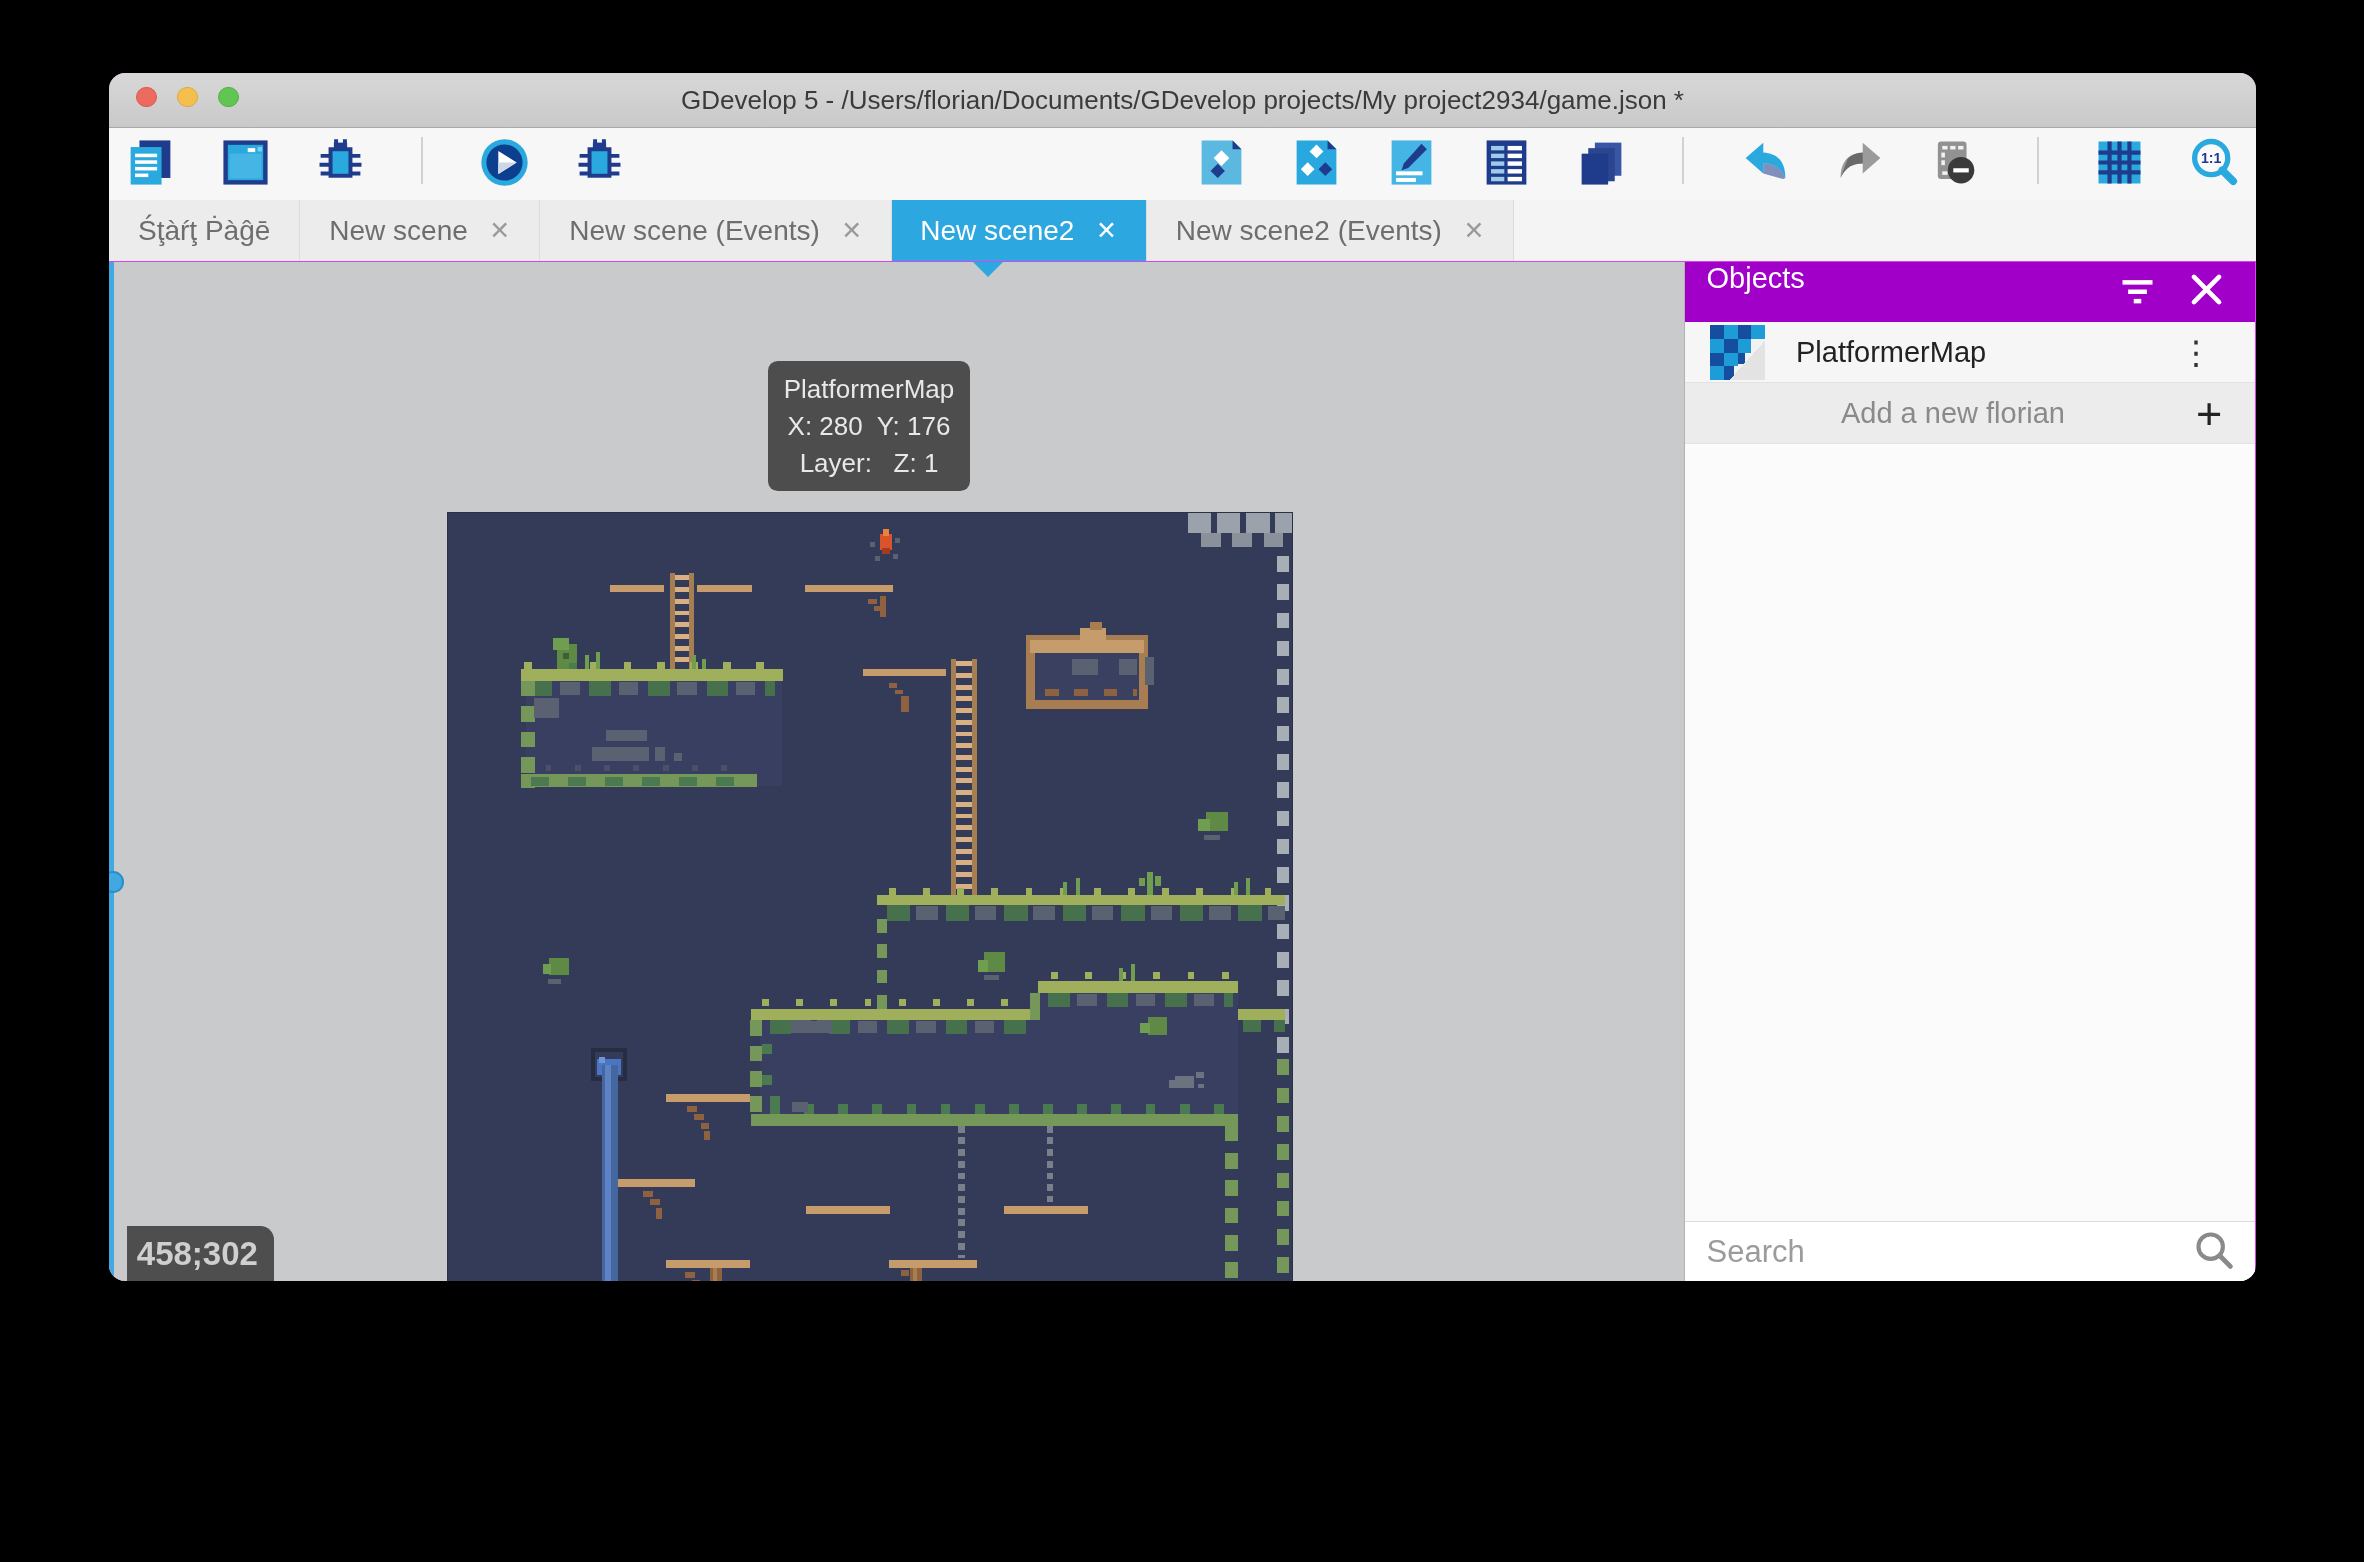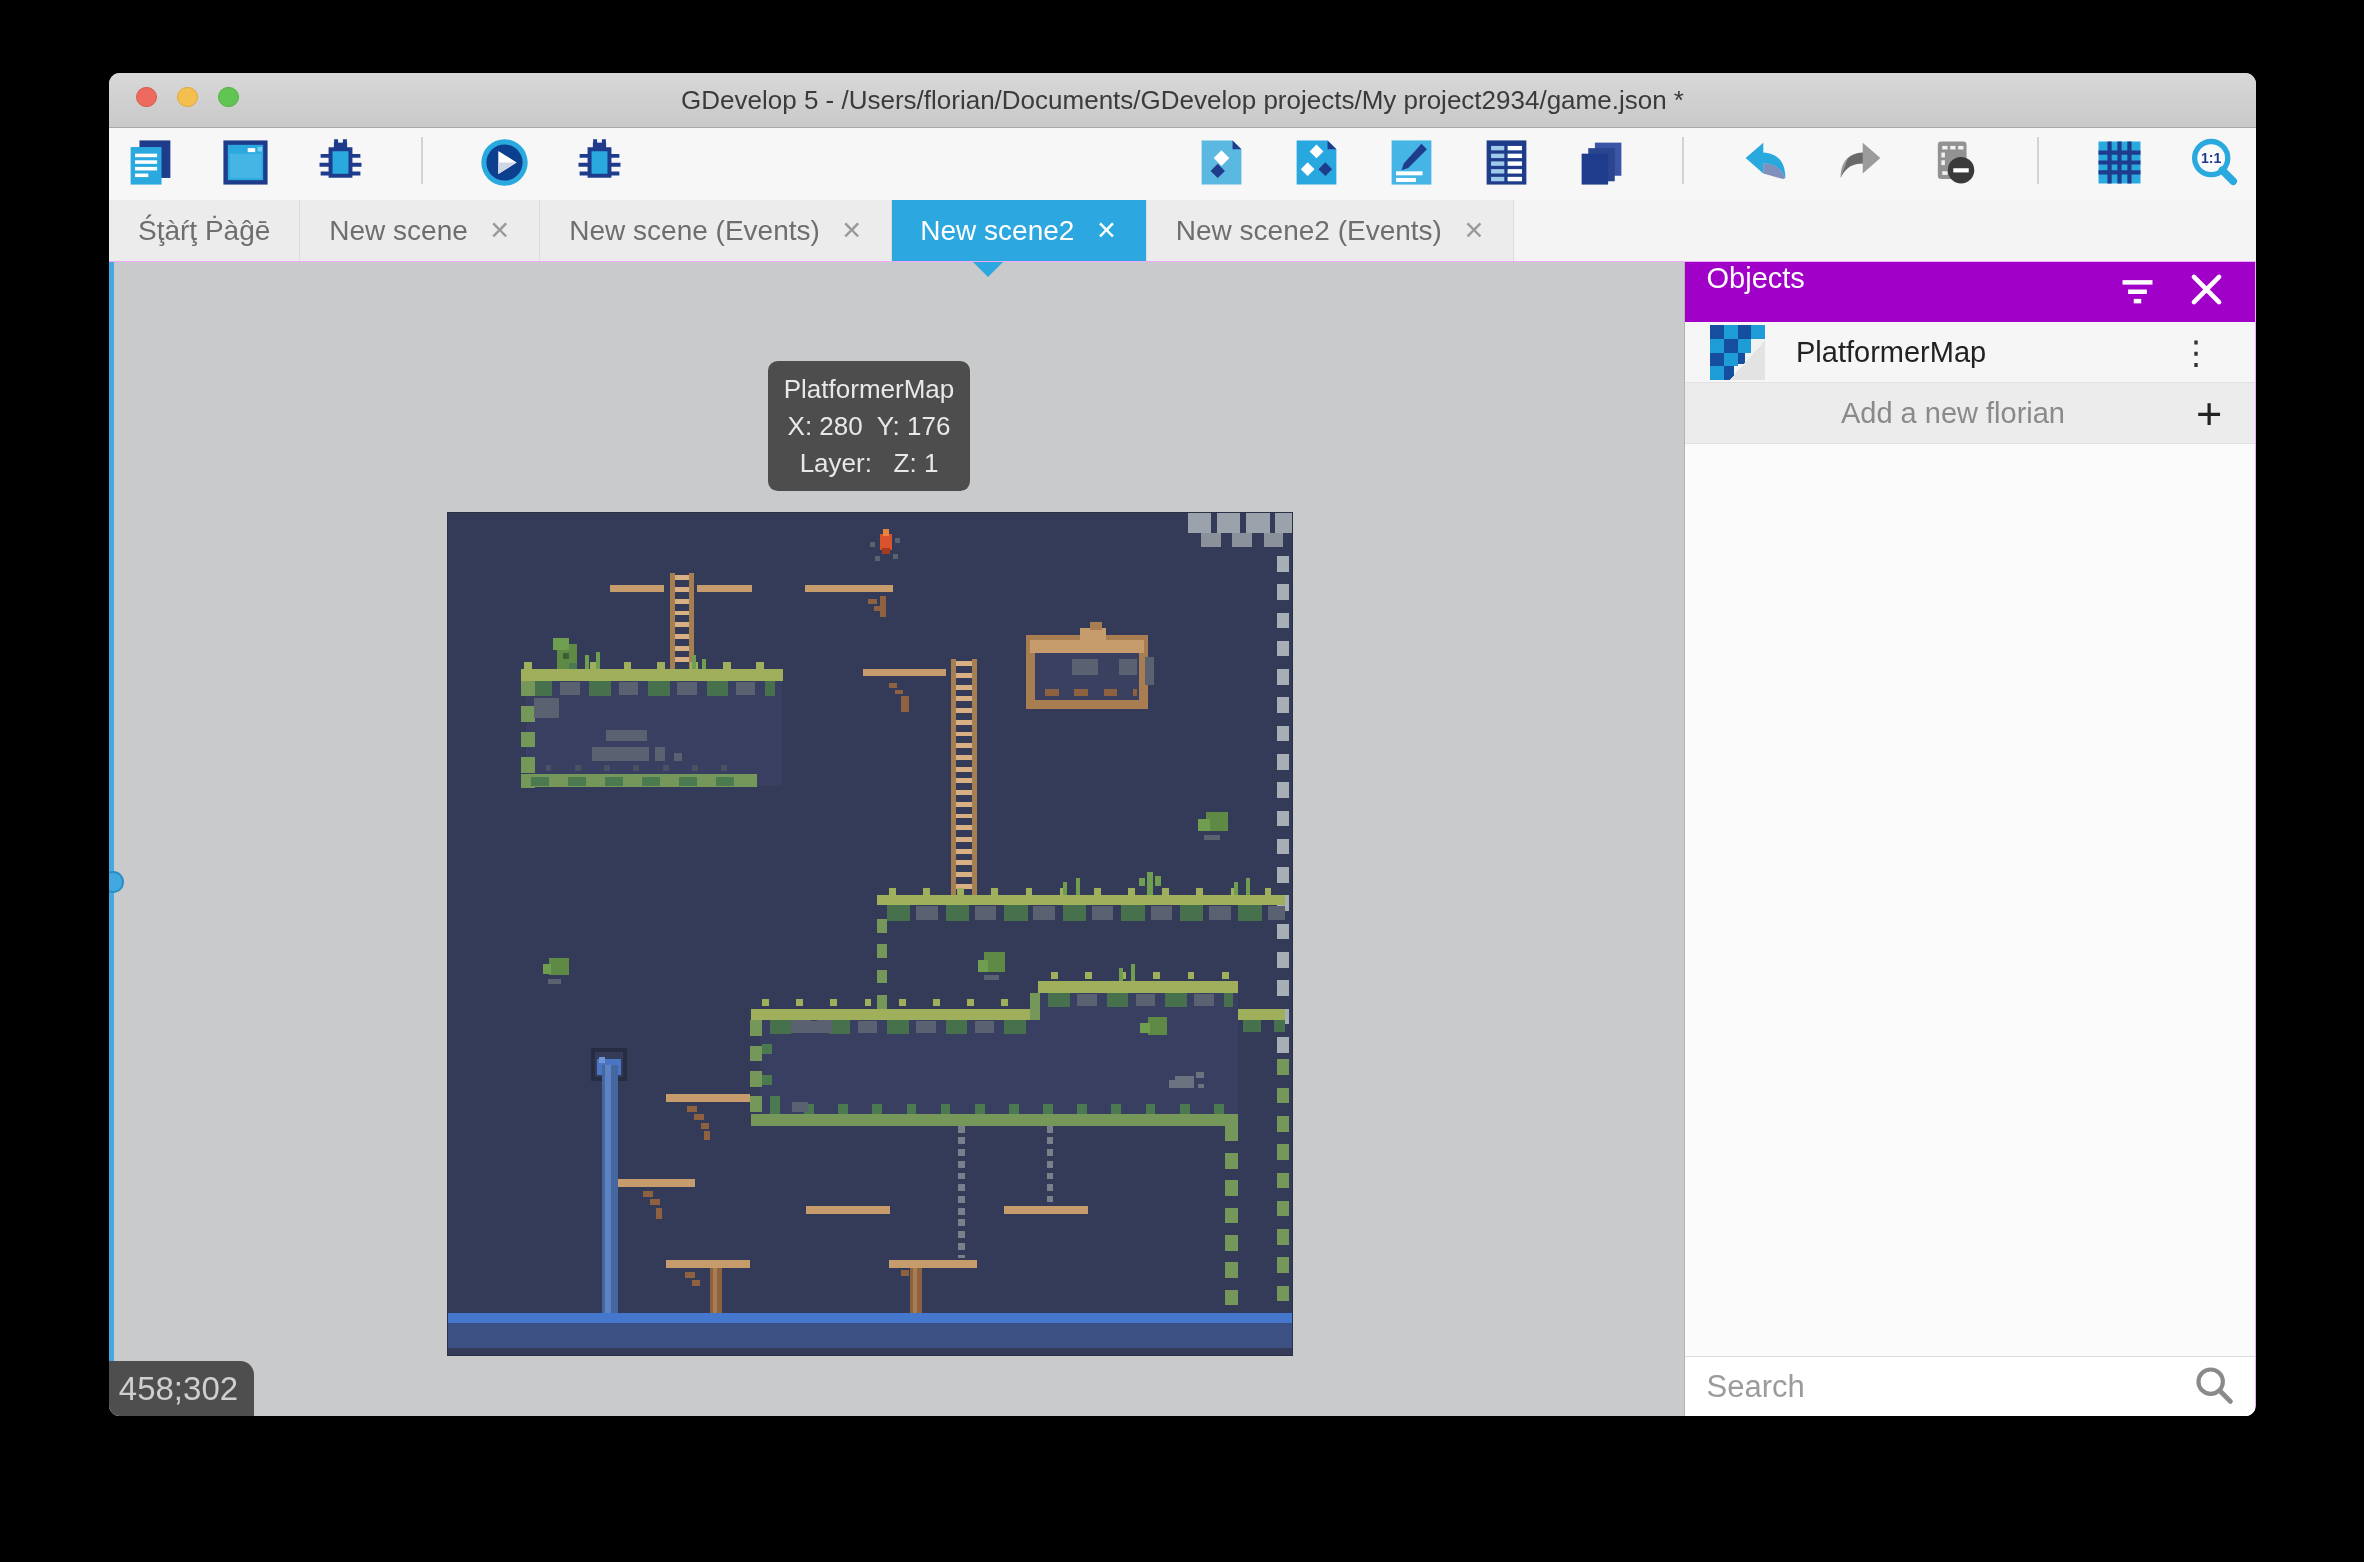--- a/index.html
+++ b/index.html
@@ -1,19 +1,19 @@
 <!DOCTYPE html>
 <html><head>
 <meta charset="utf-8">
 <style>
   html,body{margin:0;padding:0;background:#000;width:2364px;height:1562px;overflow:hidden;
     font-family:"Liberation Sans", sans-serif;-webkit-font-smoothing:antialiased;}
   *{box-sizing:border-box;}
-  .window{position:absolute;left:109px;top:73px;width:2147px;height:1343px;border-radius:11px;
-    overflow:hidden;background:#f0abfc;box-shadow:0 19.5px 59px rgba(0,0,0,.6);}
+  .window{position:absolute;left:109px;top:73px;width:2147px;height:1208px;border-radius:16px;
+    overflow:hidden;background:#d946ef;box-shadow:0 19.5px 59px rgba(0,0,0,.6);}
   
   .titlebar{position:relative;height:55px;background:linear-gradient(#d8d8d8,#c9c9c9);
     border-bottom:1px solid #a8a8a8;display:flex;align-items:center;justify-content:center;}
   .traffic{position:absolute;left:27px;top:13.7px;display:flex;gap:20.5px;}
   .light{width:20.5px;height:20.5px;border-radius:50%;}
   .light.red{background:#ED6A5E;border:1px solid #d95b50;}
   .light.yellow{background:#F4BF4F;border:1px solid #dcaa3e;}
   .light.green{background:#61C554;border:1px solid #53b045;}
   .title-text{font-size:26px;color:#3b3b3b;}
   
@@ -36,22 +36,22 @@
   .notch{position:absolute;left:864px;top:0;width:0;height:0;
     border-left:15.6px solid transparent;border-right:15.6px solid transparent;border-top:15.6px solid #2CA7E0;}
   .guide{position:absolute;left:0;top:0;width:4.9px;height:100%;background:#41A8E1;}
   .guide-handle{position:absolute;left:-6.8px;top:609px;width:21.5px;height:21.5px;border-radius:50%;
     background:#41A8E1;border:2px solid #2b8fc4;}
   .map{position:absolute;left:339px;top:251px;width:844px;height:842px;outline:1px solid #2a3046;}
   .tooltip{position:absolute;left:659px;top:99px;width:202px;height:130px;background:rgba(72,72,72,.96);
     border-radius:9.8px;color:#e8e8e8;font-size:26px;text-align:center;display:flex;flex-direction:column;
     justify-content:center;line-height:37px;}
   .tooltip div{white-space:pre;}
-  .coordbadge{position:absolute;left:0;bottom:0;height:55px;min-width:133px;background:#4e4e4e;
-    border-top-right-radius:13.7px;color:#cfcfcf;font-size:33px;font-weight:normal;
+  .coordbadge{position:absolute;left:18px;bottom:0;height:55px;min-width:133px;background:#4e4e4e;
+    border-top-right-radius:13.7px;color:#cfcfcf;font-size:33px;font-weight:bold;
     display:flex;align-items:center;padding:0 15.6px 0 9.8px;margin-top:20px;}
   
   .panel{width:571px;height:100%;background:#fbfbfb;border-left:1px solid #b3b3b3;
     display:flex;flex-direction:column;}
   .panel-header{height:60px;background:#A100C9;display:flex;align-items:flex-start;padding:0 21.5px;flex:0 0 auto;}
   .panel-title{color:#fff;font-size:29px;flex:1;}
   .ph-icon{width:55px;height:55px;display:flex;align-items:center;justify-content:center;margin-left:13.7px;}
   .panel-row{height:61px;display:flex;align-items:center;border-bottom:1px solid #e2e2e2;flex:0 0 auto;}
   .obj-row{background:#f6f6f6;padding:0 25px;}
   .obj-thumb{width:55px;height:55px;margin-right:31px;flex:0 0 auto;}

